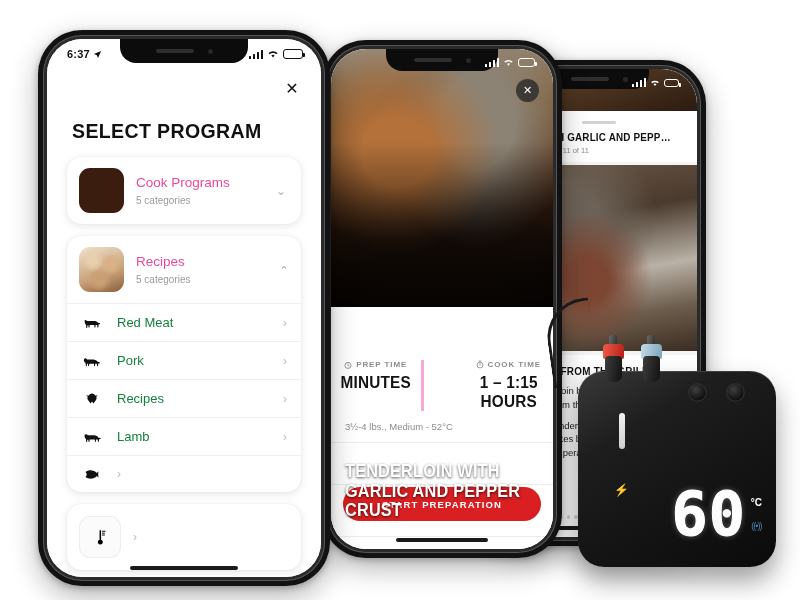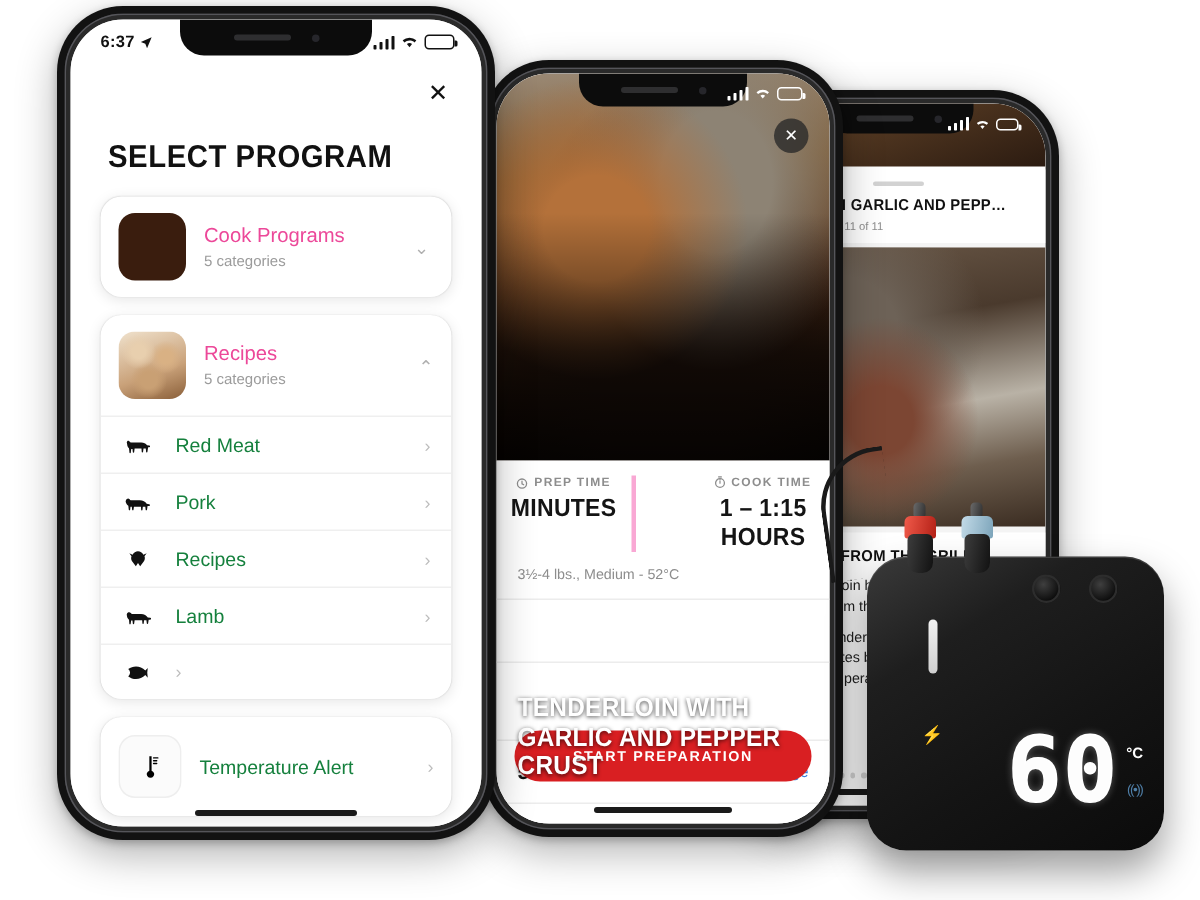--- a/index.html
+++ b/index.html
@@ -59,21 +59,21 @@
   .batt::after { content:""; position:absolute; right:-3.2px; top:3px; width:2px;height:4px;
      background: currentColor; border-radius: 0 1px 1px 0; }
   .batt .lvl { height: 100%; background: currentColor; border-radius: 1px; }
 
   .homebar {
     position: absolute; bottom: 7px; left: 50%; transform: translateX(-50%);
     height: 4px; border-radius: 3px; z-index: 46;
   }
 
   
-  #phone1 { left: 38px; top: 4px; width: 292px; height: 556px; z-index: 30; }
+  #phone1 { left: 38px; top: 30px; width: 292px; height: 556px; z-index: 30; }
   #phone1 .notch { width: 128px; height: 24px; }
   #p1-body { position: absolute; inset: 0; background: #fff; }
   .p1-close {
     position: absolute; right: 20px; top: 42px;
     font-size: 16px; color: #111; line-height: 1; font-weight: 400;
     width: 18px; height: 18px; text-align: center;
   }
   .p1-title {
     position: absolute; left: 25px; top: 80px;
     font-size: 21px; font-weight: 800; letter-spacing: .4px;
@@ -147,21 +147,21 @@
     display: flex; align-items: center; justify-content: center;
     font-size: 11px; z-index: 5;
   }
   .hero-title {
     position: absolute; left: 14px; right: 10px; bottom: 28px; z-index: 5;
     color: #fff; font-size: 17.5px; font-weight: 800; line-height: 1.12;
     letter-spacing: .2px; transform: scaleX(.93); transform-origin: left bottom;
     text-shadow: 0 1px 3px rgba(0,0,0,.7);
   }
   .p2-sheet { position: absolute; top: 258px; left: 0; right: 0; bottom: 0; background: #fff; }
-  .times { display: flex; padding: 10px 0 8px; }
+  .times { display: flex; padding: 10px 0 8px; margin-top: 43px; }
   .time-col { flex: 1; text-align: center; padding: 0 4px; }
   .time-col + .time-col { border-left: 3px solid #f9a8d4; padding-left: 44px; }
   .time-lbl {
     font-size: 8px; letter-spacing: .9px; color: #8d8d8d; font-weight: 700;
     display: flex; align-items: center; justify-content: center; gap: 4px;
   }
   .time-val { font-size: 16.5px; font-weight: 800; color: #141414; margin-top: 4px;
      transform: scaleX(.93); letter-spacing:.2px;}
   .doneness { padding: 2px 14px 10px; font-size: 9.5px; color: #8d8d8d; text-align: left;}
   .p2-rows { border-top: 1px solid #ececec; }
@@ -363,21 +363,20 @@
           </div>
 
           <div class="card">
             <div class="alert-row">
               <div class="alert-ico">
                 <svg width="15" height="17" viewBox="0 0 14 18">
                     <path d="M6 1.2h1.6v10.2a2.6 2.6 0 1 1-1.6 0z" fill="currentColor"></path>
                     <path d="M9 2.4h3M9 4.4h2.2M9 6.4h2.2" stroke="currentColor" stroke-width="1" stroke-linecap="round"></path>
                   </svg>
               </div>
-              <span class="sub-name">Temperature Alert</span>
               <span class="sub-chev">›</span>
             </div>
           </div>
         </div>
 
         <div class="homebar" style="width:108px;background:#1a1a1a"></div>
       </div>
     </div>
   </div>
 

